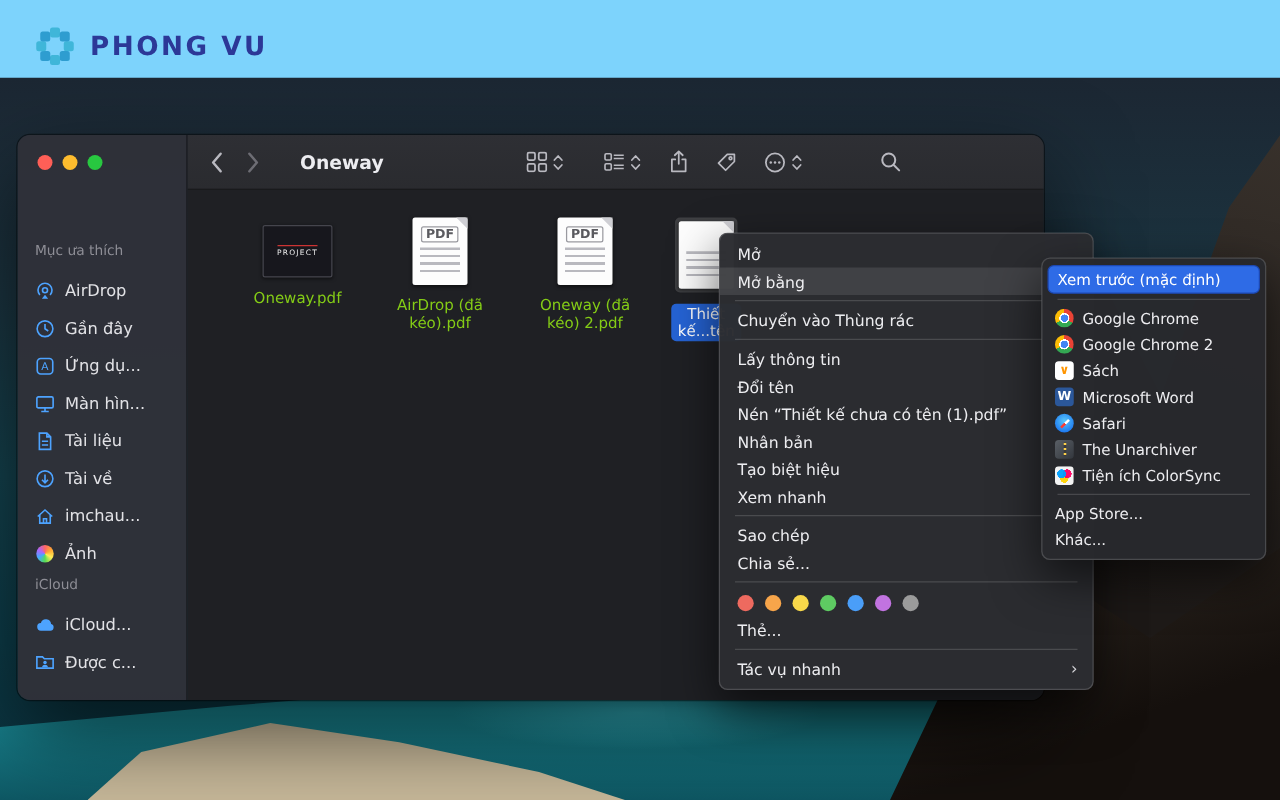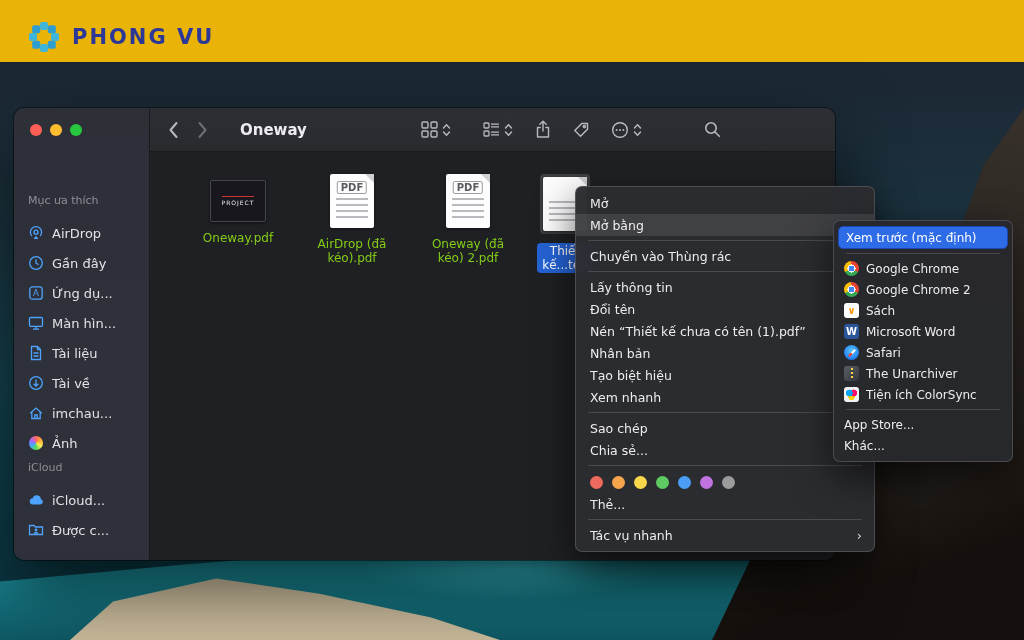--- a/index.html
+++ b/index.html
@@ -1,21 +1,21 @@
 <!DOCTYPE html>
 <html><head>
 <meta charset="utf-8">
 <style>
   * { margin:0; padding:0; box-sizing:border-box; }
   html,body { width:1024px; height:640px; overflow:hidden; }
   body { font-family:"DejaVu Sans","Liberation Sans",sans-serif; }
   .page { width:1024px; height:640px; position:relative; background:#fff; }
 
   
-  .topbar { height:74px; background:#eab308; display:flex; align-items:center; padding-left:26px; }
+  .topbar { height:74px; background:#7dd3fc; display:flex; align-items:center; padding-left:26px; }
   .brand { display:flex; align-items:center; gap:10px; cursor:pointer; }
   .brand-name { font-size:21px; font-weight:bold; letter-spacing:2px; color:#2c3897; }
 
   
   .desktop { position:absolute; top:62px; left:0; width:1024px; height:578px; overflow:hidden; }
   .wp { position:absolute; }
   .wp-base { inset:0; background:linear-gradient(180deg,#1c2733 0%,#1b3440 30%,#14424e 55%,#0d3d4a 78%,#0a303c 100%); }
   .wp-ridge-far { right:0; top:0; width:340px; height:100%;
     background:linear-gradient(200deg,#3a332d,#1e1a18 65%);
     clip-path:polygon(100% 8%, 88% 18%, 72% 44%, 58% 28%, 42% 58%, 26% 42%, 10% 76%, 0 100%, 100% 100%); }
@@ -77,21 +77,21 @@
     background:rgba(44,45,49,.98); border:1px solid rgba(255,255,255,.16); border-radius:7px;
     box-shadow:0 14px 38px rgba(0,0,0,.6); padding:5px 0; font-size:12.5px; color:#ededf0; }
   .mi { display:flex; align-items:center; height:22px; padding:0 12px 0 14px; white-space:nowrap; cursor:pointer; overflow:hidden; }
   .mi.hl { background:rgba(255,255,255,.10);gap:48px; }
   .mi .arrow { margin-left:auto; color:#d6d6da; font-size:13px; }
   .sep { height:1px; background:rgba(255,255,255,.15); margin:4px 12px; }
   .tags-row { display:flex; gap:9px; padding:6px 14px 4px; align-items:center; }
   .tag-dot { width:13px; height:13px; border-radius:50%; cursor:pointer; }
 
   
-  .submenu { position:absolute; left:833px; top:158px; width:180px; z-index:7;
+  .submenu { position:absolute; left:833px; top:144px; width:180px; z-index:7;
     background:rgba(40,41,45,.98); border:1px solid rgba(255,255,255,.16); border-radius:7px;
     box-shadow:0 14px 38px rgba(0,0,0,.6); padding:5px 0; font-size:12px; color:#ededf0; }
   .smi { display:flex; align-items:center; gap:7px; height:21px; padding:0 10px; white-space:nowrap; cursor:pointer; overflow:hidden; }
   .smi.default { height:23px; margin:0 4px; border-radius:5px; background:#2e6be6; border:1.5px solid #1c48b4; color:#fff; padding:0 7px; }
   .app-ico { width:15px; height:15px; flex:0 0 15px; border-radius:3px; position:relative; }
   .app-ico.chrome { border-radius:50%;
     background:radial-gradient(circle at 50% 50%, #4285f4 0 27%, #fff 28% 38%, rgba(0,0,0,0) 39%),
       conic-gradient(#ea4335 0 120deg, #34a853 120deg 240deg, #fbbc05 240deg 360deg); }
   .app-ico.word { background:#2b579a; color:#fff; font-size:10px; font-weight:bold; display:flex; align-items:center; justify-content:center; }
   .app-ico.word::after { content:"W"; }

